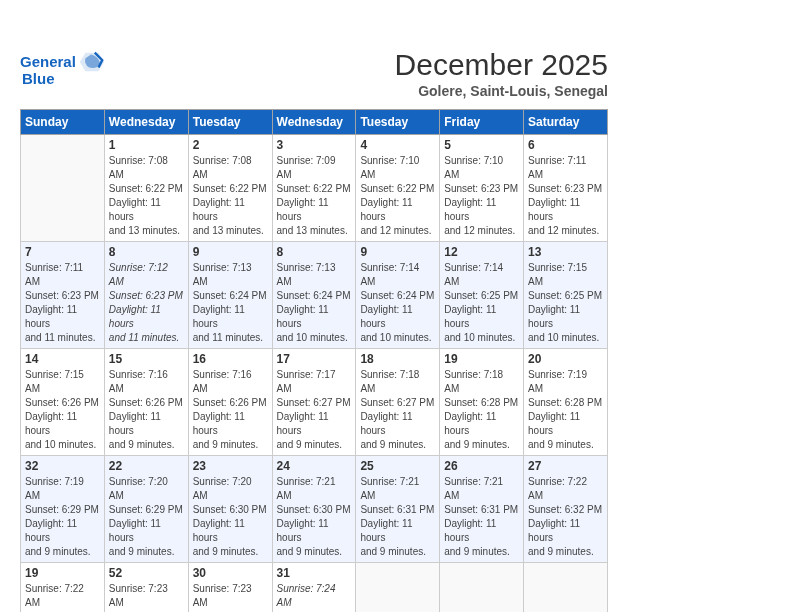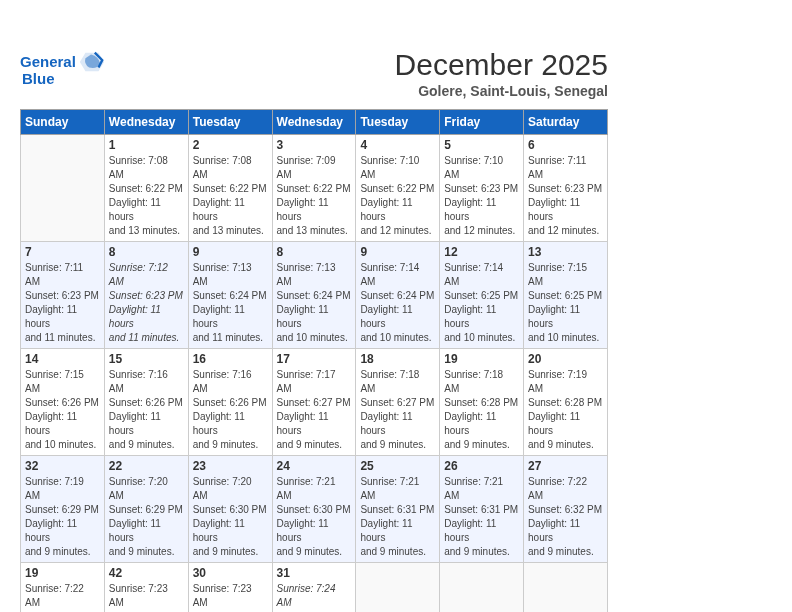--- a/index.html
+++ b/index.html
@@ -341,21 +341,21 @@
         </tr>
         <tr>
           <td>
             <div class="day-number">19</div>
             <div class="day-info" style="white-space: pre-line;">Sunrise: 7:22 AM
 Sunset: 6:32 PM
 Daylight: 11 hours
 and 9 minutes.</div>
           </td>
           <td>
-            <div class="day-number">42</div>
+            <div class="day-number">52</div>
             <div class="day-info" style="white-space: pre-line;">Sunrise: 7:23 AM
 Sunset: 6:33 PM
 Daylight: 11 hours
 and 10 minutes.</div>
           </td>
           <td>
             <div class="day-number">30</div>
             <div class="day-info" style="white-space: pre-line;">Sunrise: 7:23 AM
 Sunset: 6:33 PM
 Daylight: 11 hours

